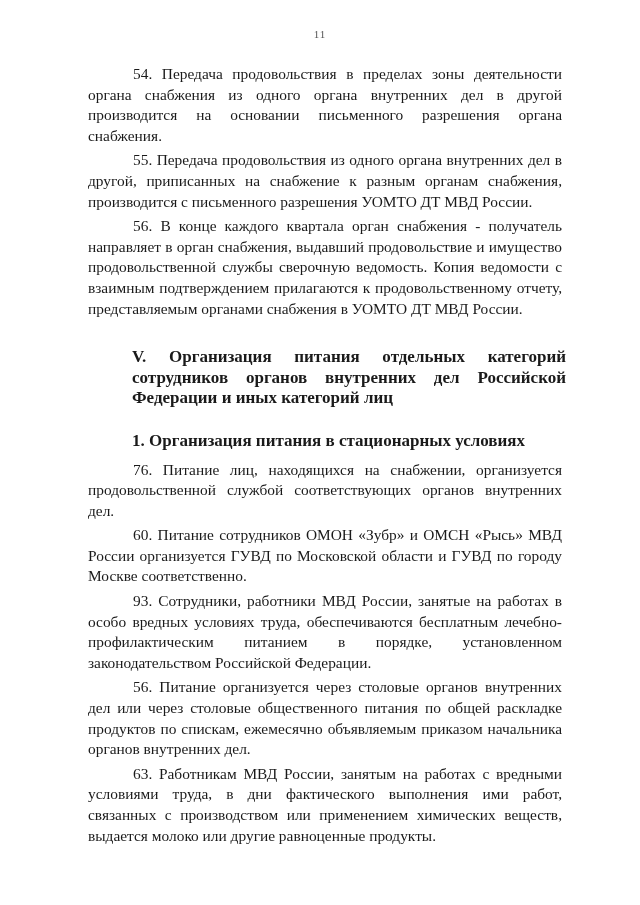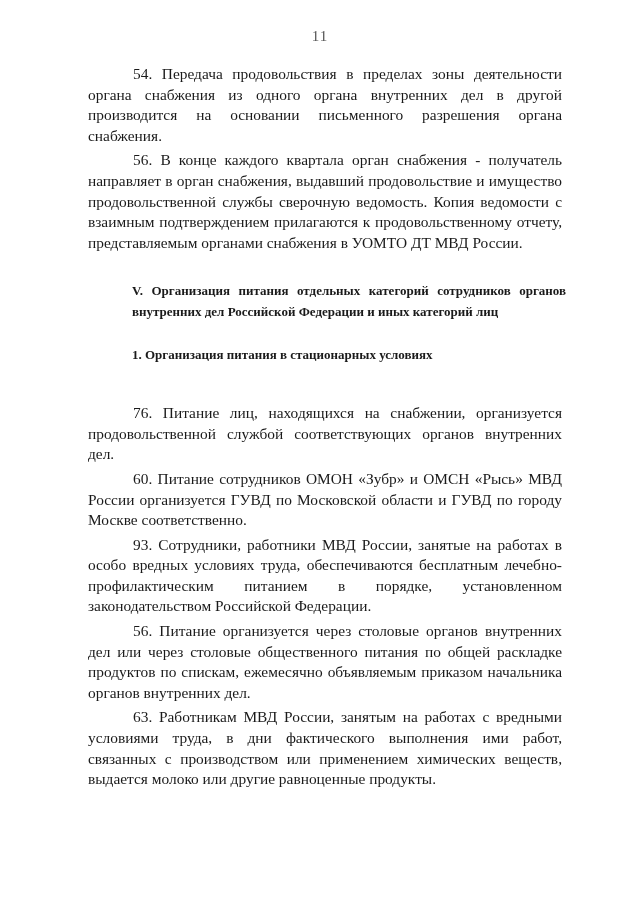--- a/index.html
+++ b/index.html
@@ -14,21 +14,21 @@
       overflow: hidden;
       font-family: "Liberation Serif", "DejaVu Serif", serif;
       color: #1a1a1a;
     }
     .page-number {
       position: absolute;
       top: 28px;
       left: 0;
       width: 640px;
       text-align: center;
-      font-size: 15px;
+      font-size: 11px;
       color: #555;
       letter-spacing: 1px;
     }
     .content {
       position: absolute;
       top: 60px;
       left: 84px;
       width: 482px;
       font-size: 15.4px;
       line-height: 20.6px;
@@ -37,37 +37,38 @@
       margin: 4px;
       text-indent: 45px;
       text-align: justify;
     }
     .heading {
       margin: 0;
       font-weight: bold;
       padding-left: 48px;
       text-align: justify;
       line-height: 20.6px;
-      font-size: 13px;
+      font-size: 17px;
     }
     .heading.section {
       margin-top: 28px;
     }
     .heading.subsection {
       margin-top: 22px;
-      margin-bottom: 38px;
+      margin-bottom: 8px;
     }
   </style>
 </head>
 <body>
 
 <div class="page-number">11</div>
 
 <div class="content">
   <p class="para">54. Передача продовольствия в пределах зоны деятельности органа снабжения из одного органа внутренних дел в другой производится на основании письменного разрешения органа снабжения.</p>
+  <p class="para">55. Передача продовольствия из одного органа внутренних дел в другой, приписанных на снабжение к разным органам снабжения, производится с письменного разрешения УОМТО ДТ МВД России.</p>
   <p class="para">56. В конце каждого квартала орган снабжения - получатель направляет в орган снабжения, выдавший продовольствие и имущество продовольственной службы сверочную ведомость. Копия ведомости с взаимным подтверждением прилагаются к продовольственному отчету, представляемым органами снабжения в УОМТО ДТ МВД России.</p>
 
   <h2 class="heading section">V. Организация питания отдельных категорий сотрудников органов внутренних дел Российской Федерации и иных категорий лиц</h2>
   <h3 class="heading subsection">1. Организация питания в стационарных условиях</h3>
 
   <p class="para">76. Питание лиц, находящихся на снабжении, организуется продовольственной службой соответствующих органов внутренних дел.</p>
   <p class="para">60. Питание сотрудников ОМОН «Зубр» и ОМСН «Рысь» МВД России  организуется ГУВД по Московской области и ГУВД по городу Москве соответственно.</p>
   <p class="para">93. Сотрудники, работники МВД России, занятые на работах в особо вредных условиях труда, обеспечиваются бесплатным лечебно-профилактическим питанием в порядке, установленном законодательством Российской Федерации.</p>
   <p class="para">56. Питание организуется через столовые органов внутренних дел или через столовые общественного питания по общей раскладке продуктов по спискам, ежемесячно объявляемым приказом начальника органов внутренних дел.</p>
   <p class="para">63. Работникам МВД России, занятым на работах с вредными условиями труда, в дни фактического выполнения ими работ, связанных с производством или применением химических веществ, выдается молоко или другие равноценные продукты.</p>

